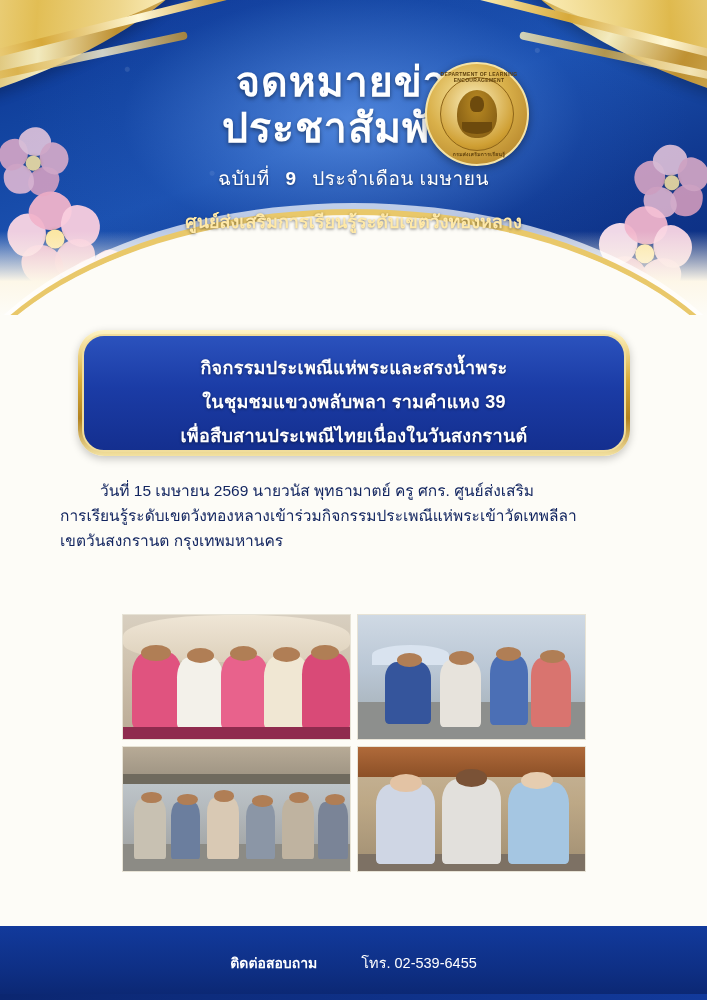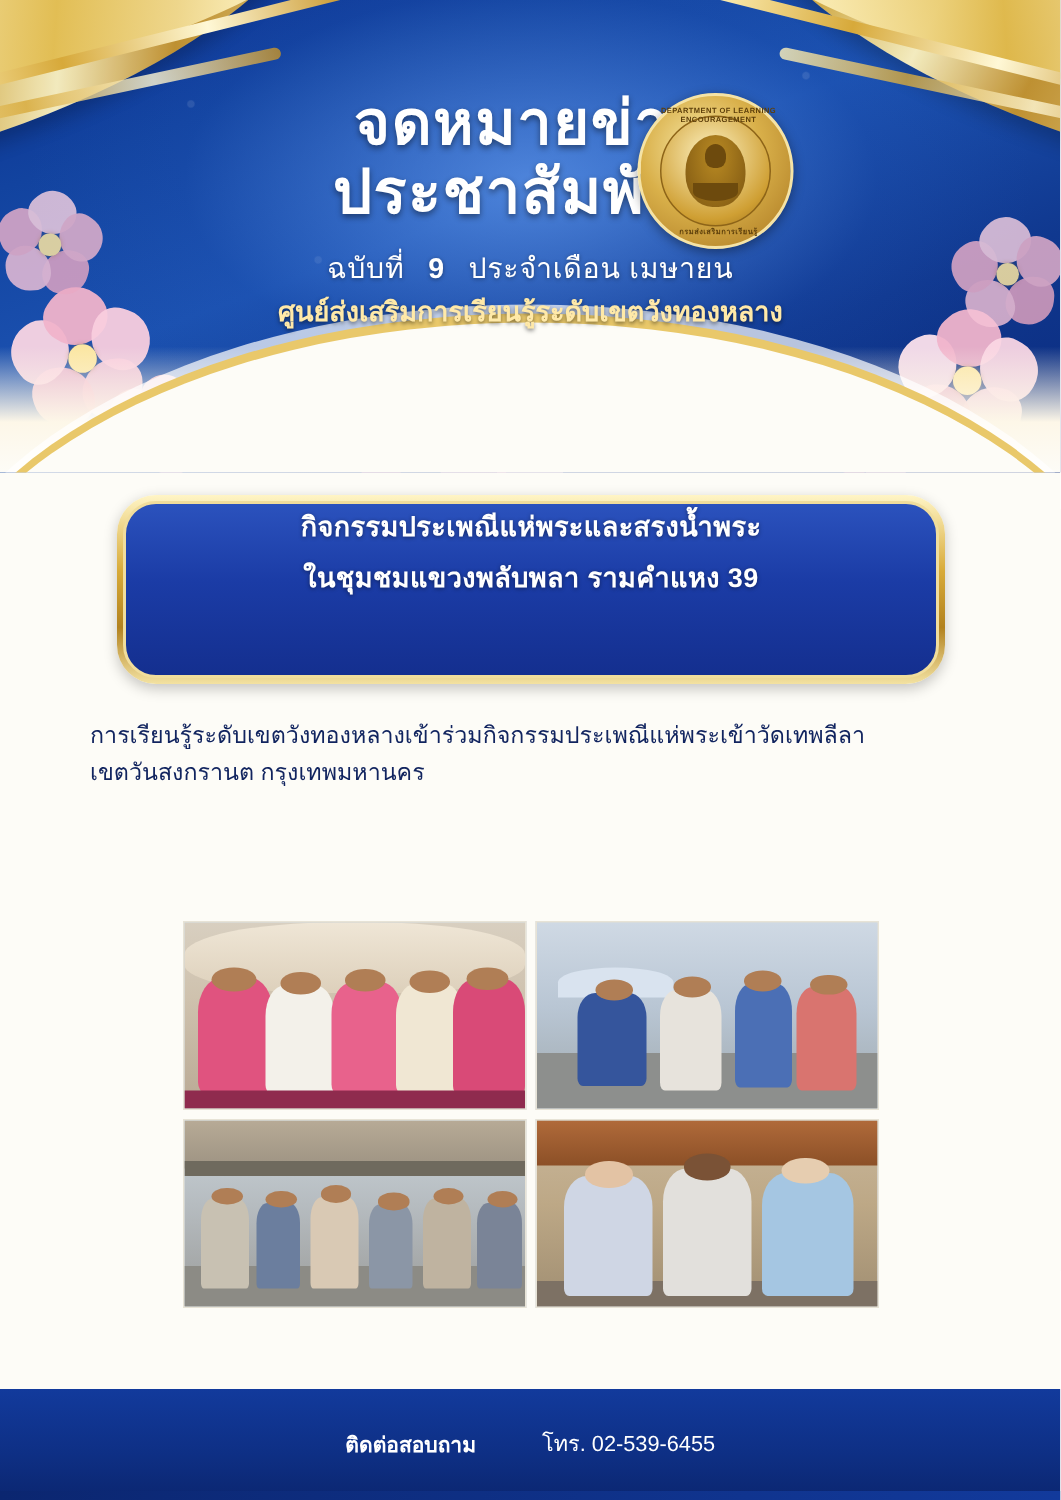--- a/index.html
+++ b/index.html
@@ -137,20 +137,21 @@
     margin-top: -2px;
   }
   .h-issue {
     margin-top: 10px;
     font-size: 19px;
     letter-spacing: .5px;
     text-shadow: 0 1px 3px rgba(0,0,0,.4);
   }
   .h-issue .num { margin: 0 10px; font-weight: bold; }
   .h-org {
+    margin-top: 14px;
     font-size: 18px; font-weight: bold;
     color: #ffe9a8;
     text-shadow: 0 1px 3px rgba(0,0,0,.5);
   }
 
   
   .seal {
     position: absolute;
     top: 62px; left: 425px;
     width: 104px; height: 104px;
@@ -204,21 +205,21 @@
     border-radius: 26px;
     background: linear-gradient(180deg,#fff5c6,#d8ab39 40%,#b2821f 70%,#f3e2a2);
     padding: 4px;
     box-shadow: 0 3px 9px rgba(0,0,0,.22);
   }
   .plaque-inner {
     width:100%; height:100%;
     border-radius: 22px;
     background: linear-gradient(180deg,#2b52bd 0%,#1b3ca6 45%,#142f8f 100%);
     border: 2px solid #f0dd9c;
-    display:flex; flex-direction:column; align-items:center; justify-content:flex-start;
+    display:flex; flex-direction:column; align-items:center; justify-content:flex-end;
     gap: 5px;
   }
   .plaque-line {
     color:#ffffff;
     font-size: 18px;
     font-weight: bold;
     text-shadow: 0 1px 3px rgba(0,0,0,.45);
     letter-spacing: .3px;
   }
 
@@ -411,25 +412,27 @@
       <div class="seal-emblem"></div>
     </div>
     <div class="seal-bottom-text">กรมส่งเสริมการเรียนรู้</div>
   </div>
 
   <div class="plaque-wrap">
     <div class="plaque-outer">
       <div class="plaque-inner">
         <div class="plaque-line">กิจกรรมประเพณีแห่พระและสรงน้ำพระ</div>
         <div class="plaque-line">ในชุมชมแขวงพลับพลา  รามคำแหง  39</div>
+        <div class="plaque-line">เพื่อสืบสานประเพณีไทยเนื่องในวันสงกรานต์</div>
       </div>
     </div>
   </div>
 
   <div class="body-text">
+    <p><span class="indent"></span><span>วันที่ 15 เมษายน 2569 นายวนัส พุทธามาตย์ ครู ศกร. ศูนย์ส่งเสริม</span></p>
     <p>การเรียนรู้ระดับเขตวังทองหลางเข้าร่วมกิจกรรมประเพณีแห่พระเข้าวัดเทพลีลา</p>
     <p>เขตวันสงกรานต กรุงเทพมหานคร</p>
   </div>
 
   <div class="photos">
 
     <div class="photo p1">
       <div class="sky"></div>
       <div class="blob" style="left:0; top:0; width:100%; height:38%; background:linear-gradient(180deg,#efe6d6,#ddd0bb);"></div>
       <div class="blob" style="left:4%; top:30%; width:22%; height:62%; background:#e0537f; border-radius:30% 30% 10% 10%;"></div>

